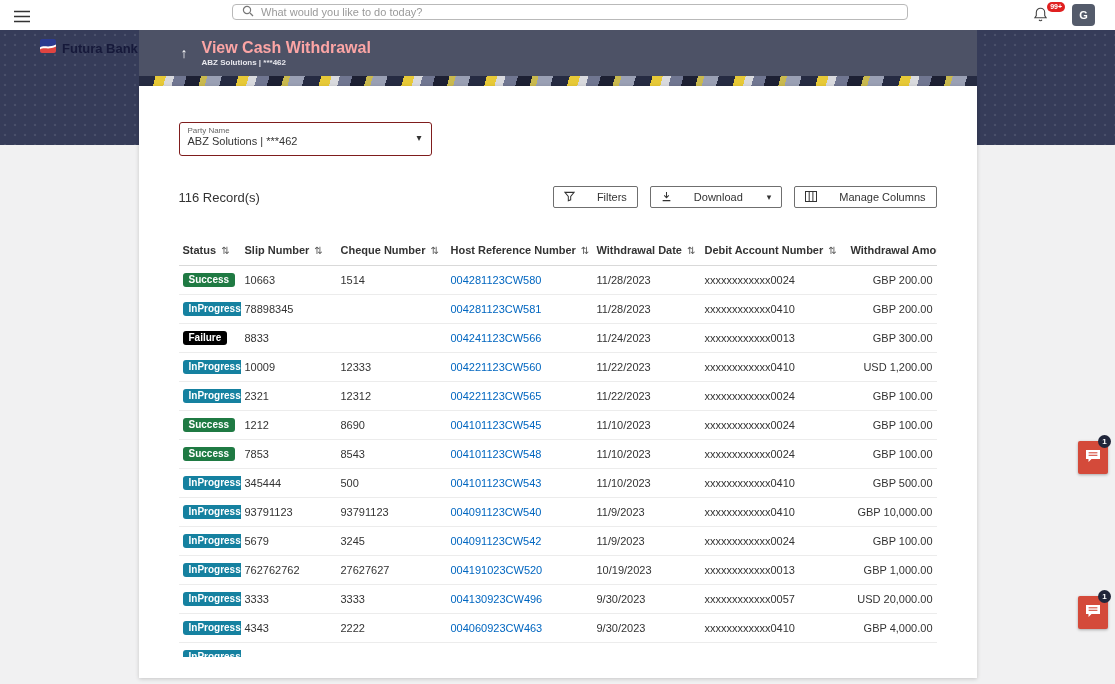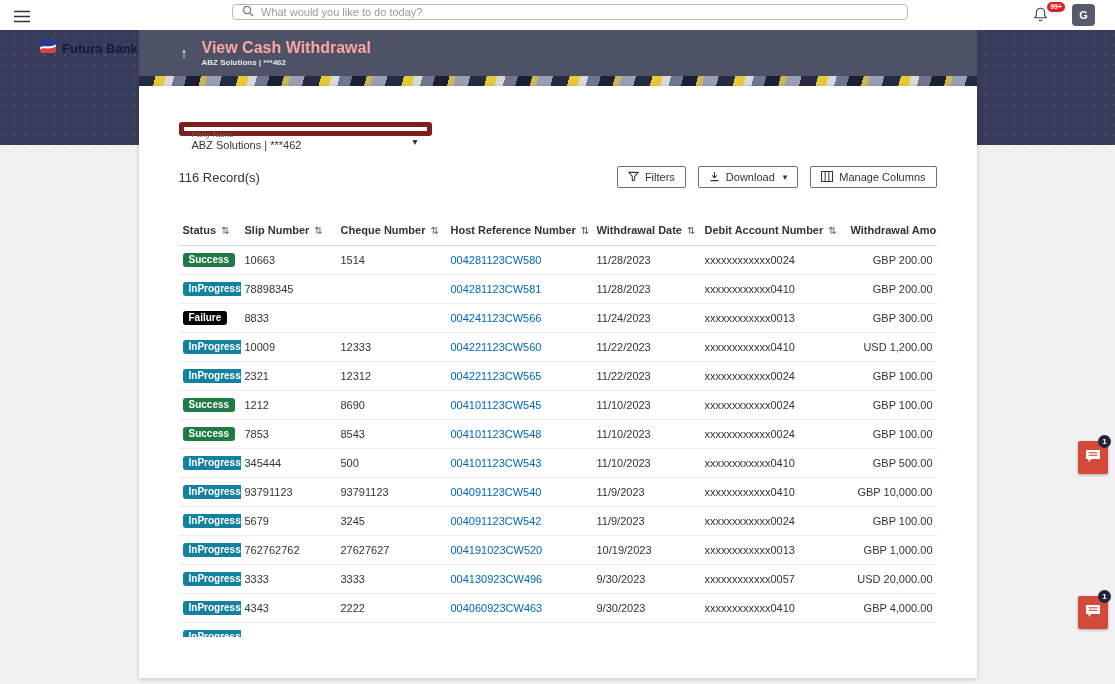--- a/index.html
+++ b/index.html
@@ -36,30 +36,30 @@
   .mosaic { height:10px;
     background:repeating-linear-gradient(105deg,
       #262b42 0 16px, #e7c937 16px 26px, #d9dade 26px 34px, #707691 34px 46px,
       #1d2033 46px 60px, #c9b94e 60px 66px, #9aa0b4 66px 80px); }
 
   
   .card { width:838px; height:592px; margin:-59px auto 0; background:#fff;
     box-shadow:0 1px 4px rgba(0,0,0,.18); position:relative; z-index:2;
     padding:36px 40px 0 40px; }
 
-  .party-select { position:relative; width:253px; height:14px; border:5px solid #7f1d1d;
+  .party-select { position:relative; width:253px; height:34px; border:1px solid #7f1d1d;
     border-radius:3px; padding:3px 24px 0 8px; cursor:pointer; background:#fff; }
   .party-label { font-size:8px; color:#666; line-height:9px; }
   .party-value { font-size:11px; color:#333; line-height:13px; white-space:nowrap; }
   .party-caret { position:absolute; right:9px; top:9px; font-size:10px; color:#333; }
 
   .toolbar { display:flex; align-items:center; margin-top:30px; }
   .record-count { font-size:13px; color:#333; }
   .toolbar-buttons { margin-left:auto; display:flex; gap:12px; }
-  .btn { display:inline-flex; align-items:center; gap:6px; height:22px; padding:0 10px;
+  .btn { display:inline-flex; align-items:center; gap:22px; height:22px; padding:0 10px;
     background:#fff; border:1px solid #6f6f6f; border-radius:2px; font-size:11px;
     color:#333; cursor:pointer; font-family:"Liberation Sans", sans-serif; }
   .btn .caret { font-size:9px; margin-left:2px; }
 
   .table-wrap { margin-top:28px; height:421px; overflow:hidden; }
   table { width:100%; border-collapse:collapse; table-layout:fixed; }
   th { text-align:left; font-size:11px; font-weight:bold; color:#333; padding:8px 4px 9px 4px;
     white-space:nowrap; border-bottom:1px solid #d9d9d9; cursor:pointer; }
   th .sort { color:#555; font-size:10px; margin-left:5px; font-weight:normal; }
   td { font-size:11px; color:#333; height:29px; padding:0 4px; border-bottom:1px solid #ececec;

